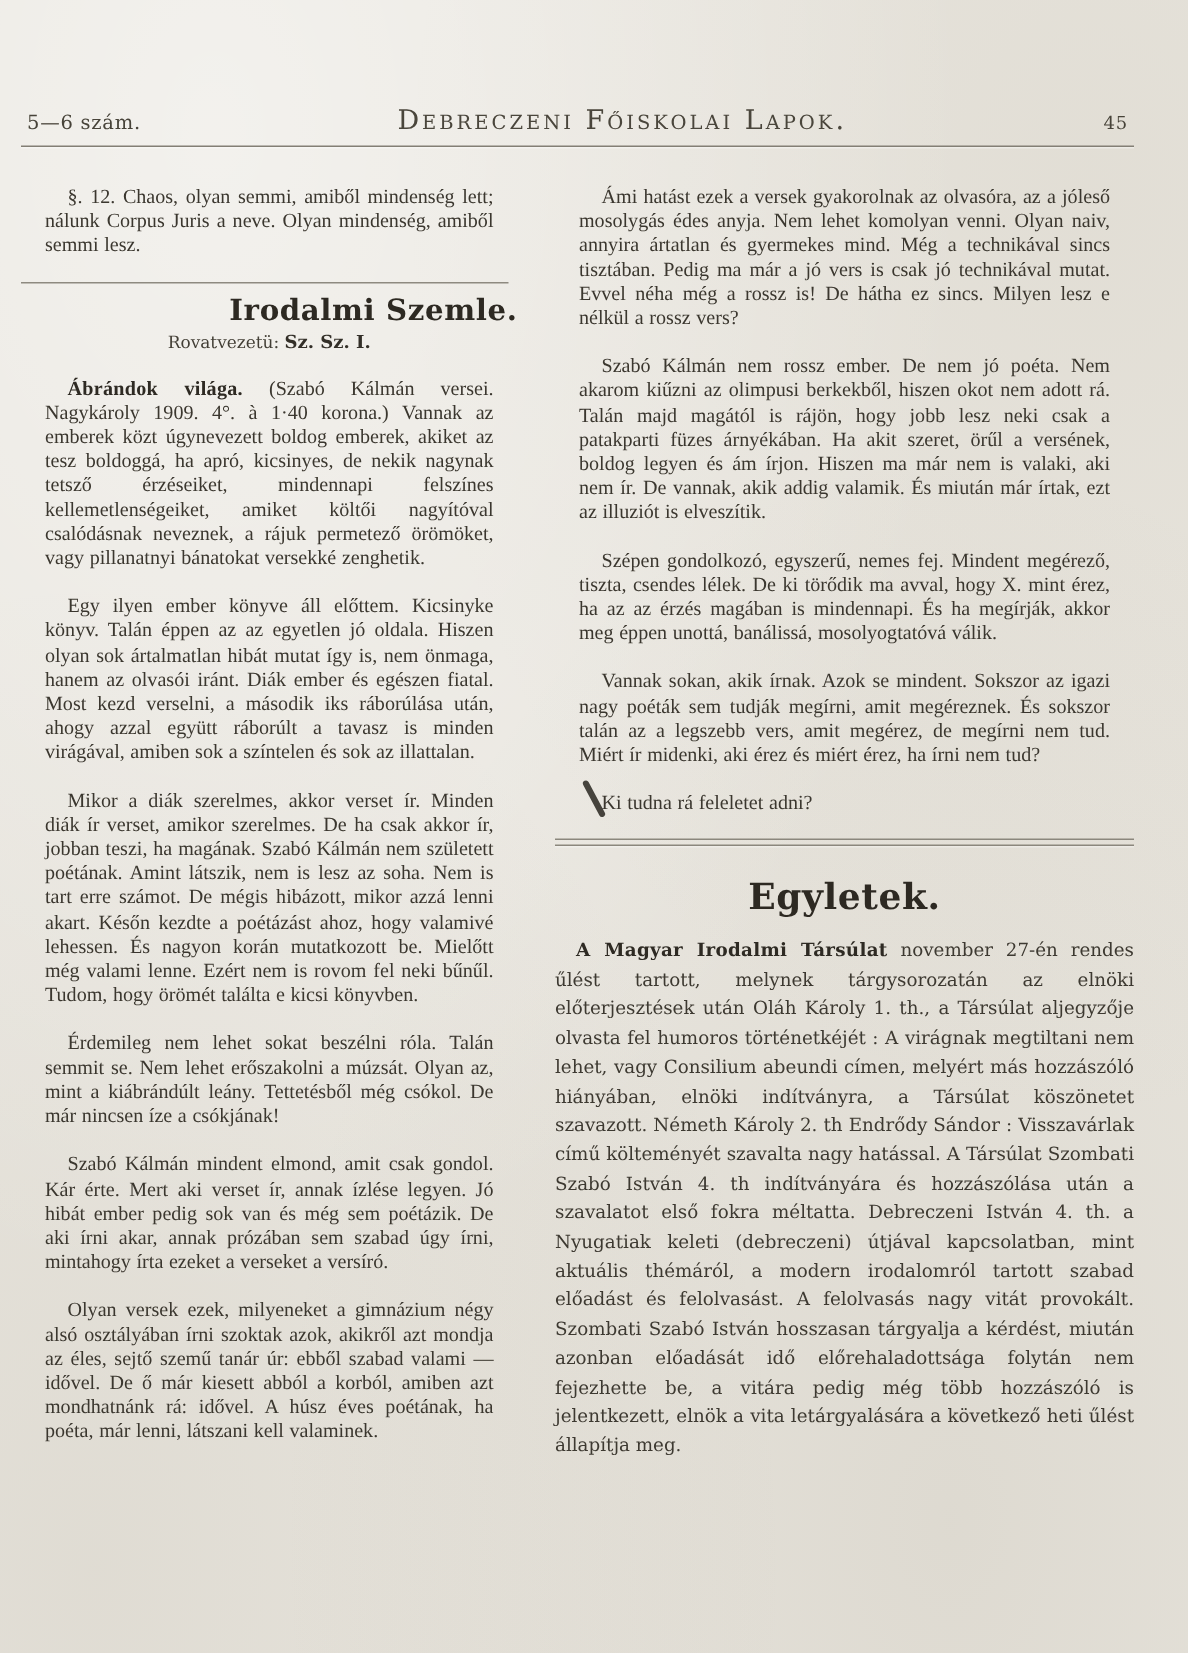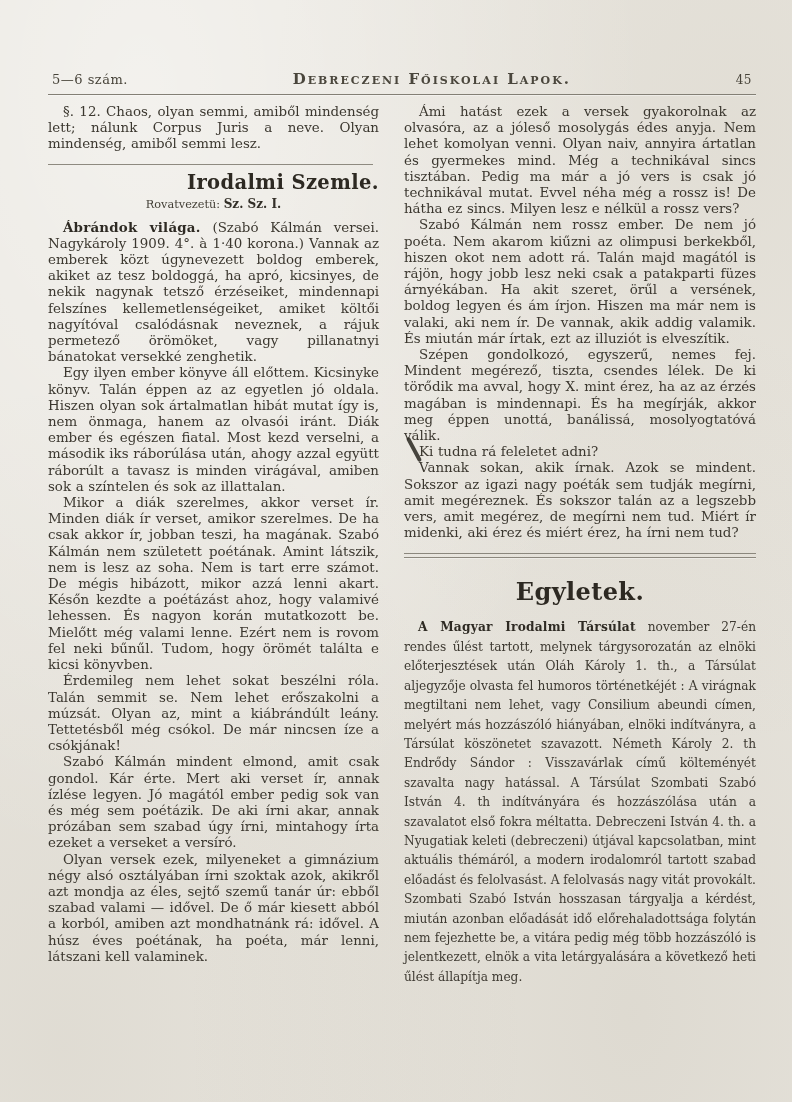--- a/index.html
+++ b/index.html
@@ -6,32 +6,32 @@
   .page{
     width:792px;height:1102px;position:relative;overflow:hidden;box-sizing:border-box;
     background:#e9e6df;
     background-image:
       radial-gradient(ellipse at 18% 8%, rgba(255,255,255,0.45), rgba(255,255,255,0) 55%),
       radial-gradient(ellipse at 92% 12%, rgba(160,150,125,0.10), rgba(160,150,125,0) 45%),
       radial-gradient(ellipse at 80% 92%, rgba(140,130,105,0.12), rgba(140,130,105,0) 50%),
       radial-gradient(ellipse at 8% 95%, rgba(140,130,105,0.10), rgba(140,130,105,0) 45%);
     font-family:"DejaVu Serif","Liberation Serif",serif;
     color:#3a362e;
-    padding:70px 36px 0 48px;
+    padding:70px 36px 0 14px;
   }
   .hdr{display:flex;justify-content:space-between;align-items:baseline;
        font-size:13px;color:#474339;letter-spacing:0.5px;padding:0 4px;}
-  .journal-title{font-variant:small-caps;letter-spacing:2px;font-size:15px;color:#4a463c;font-weight:bold;}
+  .journal-title{font-variant:small-caps;letter-spacing:2px;font-size:18px;color:#4a463c;}
   .page-num{font-size:12px;}
   .hdr-rule{border-top:1px solid #837f75;margin-top:6px;box-shadow:0 1px 0 rgba(255,255,255,0.4);}
   .columns{display:flex;gap:25px;margin-top:9px;}
   .col-left{width:331px;flex:none;}
   .col-right{flex:1;min-width:0;}
-  p.bt{font-size:13.4px;line-height:16.2px;text-align:justify;margin:0;
-       text-indent:15px;word-spacing:0.4px;color:#3b372f;}
+  p.bt{font-size:13.4px;line-height:16.2px;text-align:justify;margin:16px;
+       text-indent:15px;word-spacing:0.4px;color:#3b372f;font-family:Liberation Serif, serif;}
   .intro{margin-top:3px;}
   .col-rule{border-top:1px solid #8e8a80;margin:11px 6px 6px 0;}
   h2.sec-title{font-size:19.5px;font-weight:bold;text-align:right;color:#2d2922;
        margin:6px 0 3px;letter-spacing:0.4px;}
   .editor-line{text-align:center;font-size:11.3px;color:#423e35;margin:0 0 8px;}
   .editor-line b{font-size:12px;color:#332f28;}
   .lead-bold{font-weight:bold;color:#2e2a23;letter-spacing:0.2px;}
   .question{text-indent:34px;position:relative;}
   .pen-mark{position:absolute;left:8px;top:-8px;width:4px;height:27px;background:#2f2c26;
        transform:rotate(-28deg);border-radius:2px;opacity:0.88;}
@@ -62,29 +62,29 @@
       <div class="col-rule"></div>
       <h2 class="sec-title">Irodalmi Szemle.</h2>
       <div class="editor-line">
         <span>Rovatvezetü:</span>
         <b>Sz. Sz. I.</b>
       </div>
       <p class="bt"><b class="lead-bold">Ábrándok világa.</b><span> (Szabó Kálmán versei. Nagykároly 1909. 4°. à 1·40 korona.) Vannak az emberek közt úgynevezett boldog emberek, akiket az tesz boldoggá, ha apró, kicsinyes, de nekik nagynak tetsző érzéseiket, mindennapi felszínes kellemetlenségeiket, amiket költői nagyítóval csalódásnak neveznek, a rájuk permetező örömöket, vagy pillanatnyi bánatokat versekké zenghetik.</span></p>
       <p class="bt">Egy ilyen ember könyve áll előttem. Kicsinyke könyv. Talán éppen az az egyetlen jó oldala. Hiszen olyan sok ártalmatlan hibát mutat így is, nem önmaga, hanem az olvasói iránt. Diák ember és egészen fiatal. Most kezd verselni, a második iks ráborúlása után, ahogy azzal együtt ráborúlt a tavasz is minden virágával, amiben sok a színtelen és sok az illattalan.</p>
       <p class="bt">Mikor a diák szerelmes, akkor verset ír. Minden diák ír verset, amikor szerelmes. De ha csak akkor ír, jobban teszi, ha magának. Szabó Kálmán nem született poétának. Amint látszik, nem is lesz az soha. Nem is tart erre számot. De mégis hibázott, mikor azzá lenni akart. Későn kezdte a poétázást ahoz, hogy valamivé lehessen. És nagyon korán mutatkozott be. Mielőtt még valami lenne. Ezért nem is rovom fel neki bűnűl. Tudom, hogy örömét találta e kicsi könyvben.</p>
       <p class="bt">Érdemileg nem lehet sokat beszélni róla. Talán semmit se. Nem lehet erőszakolni a múzsát. Olyan az, mint a kiábrándúlt leány. Tettetésből még csókol. De már nincsen íze a csókjának!</p>
-      <p class="bt">Szabó Kálmán mindent elmond, amit csak gondol. Kár érte. Mert aki verset ír, annak ízlése legyen. Jó magától ember pedig sok van és még sem poétázik. De aki írni akar, annak prózában sem szabad úgy írni, mintahogy írta ezeket a verseket a versíró.</p>
+      <p class="bt">Szabó Kálmán mindent elmond, amit csak gondol. Kár érte. Mert aki verset ír, annak ízlése legyen. Jó hibát ember pedig sok van és még sem poétázik. De aki írni akar, annak prózában sem szabad úgy írni, mintahogy írta ezeket a verseket a versíró.</p>
       <p class="bt">Olyan versek ezek, milyeneket a gimnázium négy alsó osztályában írni szoktak azok, akikről azt mondja az éles, sejtő szemű tanár úr: ebből szabad valami — idővel. De ő már kiesett abból a korból, amiben azt mondhatnánk rá: idővel. A húsz éves poétának, ha poéta, már lenni, látszani kell valaminek.</p>
     </div>
 
     <div class="col-right">
       <p class="bt">Ámi hatást ezek a versek gyakorolnak az olvasóra, az a jóleső mosolygás édes anyja. Nem lehet komolyan venni. Olyan naiv, annyira ártatlan és gyermekes mind. Még a technikával sincs tisztában. Pedig ma már a jó vers is csak jó technikával mutat. Evvel néha még a rossz is! De hátha ez sincs. Milyen lesz e nélkül a rossz vers?</p>
       <p class="bt">Szabó Kálmán nem rossz ember. De nem jó poéta. Nem akarom kiűzni az olimpusi berkekből, hiszen okot nem adott rá. Talán majd magától is rájön, hogy jobb lesz neki csak a patakparti füzes árnyékában. Ha akit szeret, örűl a versének, boldog legyen és ám írjon. Hiszen ma már nem is valaki, aki nem ír. De vannak, akik addig valamik. És miután már írtak, ezt az illuziót is elveszítik.</p>
       <p class="bt">Szépen gondolkozó, egyszerű, nemes fej. Mindent megérező, tiszta, csendes lélek. De ki törődik ma avval, hogy X. mint érez, ha az az érzés magában is mindennapi. És ha megírják, akkor meg éppen unottá, banálissá, mosolyogtatóvá válik.</p>
+      <p class="bt">Vannak sokan, akik írnak. Azok se mindent. Sokszor az igazi nagy poéták sem tudják megírni, amit megéreznek. És sokszor talán az a legszebb vers, amit megérez, de megírni nem tud. Miért ír midenki, aki érez és miért érez, ha írni nem tud?</p>
       <p class="bt question"><span class="pen-mark"></span><span>Ki tudna rá feleletet adni?</span></p>
-      <p class="bt">Vannak sokan, akik írnak. Azok se mindent. Sokszor az igazi nagy poéták sem tudják megírni, amit megéreznek. És sokszor talán az a legszebb vers, amit megérez, de megírni nem tud. Miért ír midenki, aki érez és miért érez, ha írni nem tud?</p>
       <div class="double-rule"></div>
       <h2 class="egyletek-title">Egyletek.</h2>
       <p class="st"><b>A Magyar Irodalmi Társúlat</b><span> november 27-én rendes űlést tartott, melynek tárgysorozatán az elnöki előterjesztések után Oláh Károly 1. th., a Társúlat aljegyzője olvasta fel humoros történetkéjét : A virágnak megtiltani nem lehet, vagy Consilium abeundi címen, melyért más hozzászóló hiányában, elnöki indítványra, a Társúlat köszönetet szavazott. Németh Károly 2. th Endrődy Sándor : Visszavárlak című költeményét szavalta nagy hatással. A Társúlat Szombati Szabó István 4. th indítványára és hozzászólása után a szavalatot első fokra méltatta. Debreczeni István 4. th. a Nyugatiak keleti (debreczeni) útjával kapcsolatban, mint aktuális thémáról, a modern irodalomról tartott szabad előadást és felolvasást. A felolvasás nagy vitát provokált. Szombati Szabó István hosszasan tárgyalja a kérdést, miután azonban előadását idő előrehaladottsága folytán nem fejezhette be, a vitára pedig még több hozzászóló is jelentkezett, elnök a vita letárgyalására a következő heti űlést állapítja meg.</span></p>
     </div>
 
   </div>
 </div>
 
 </body></html>

